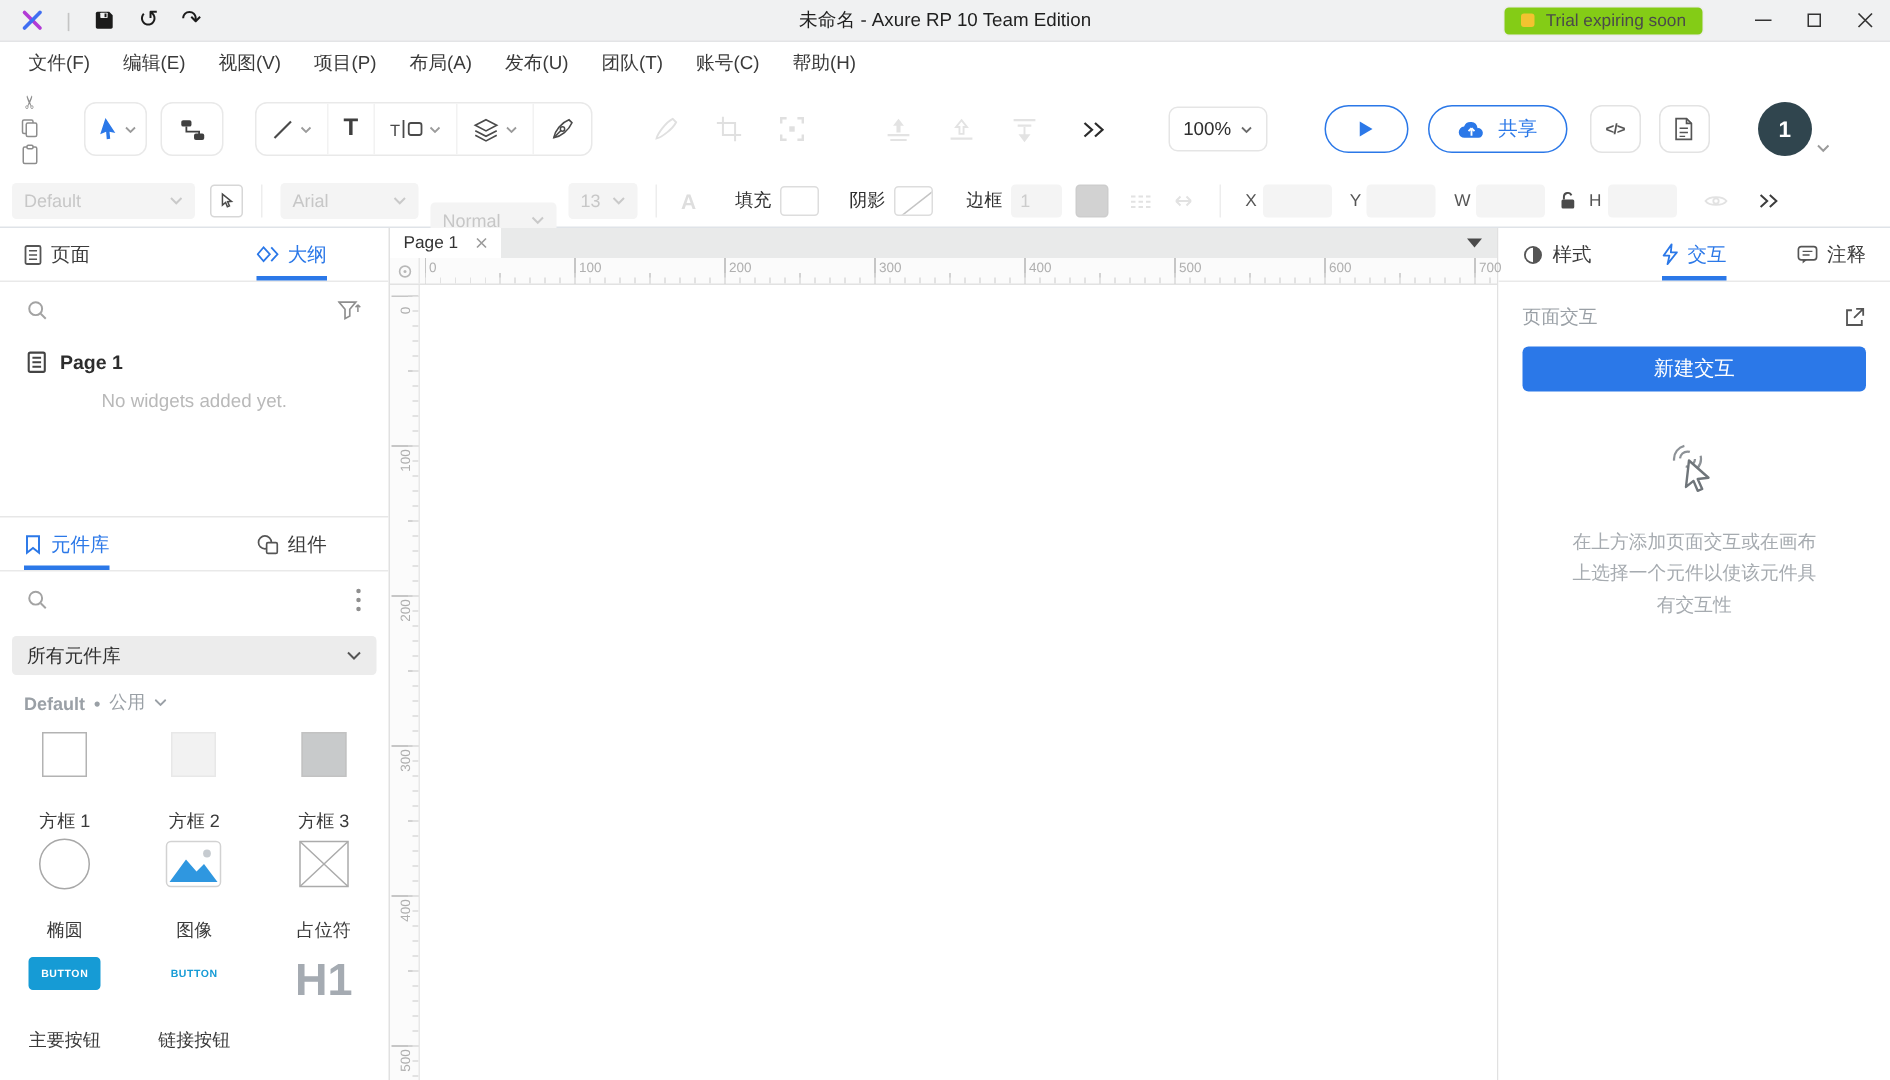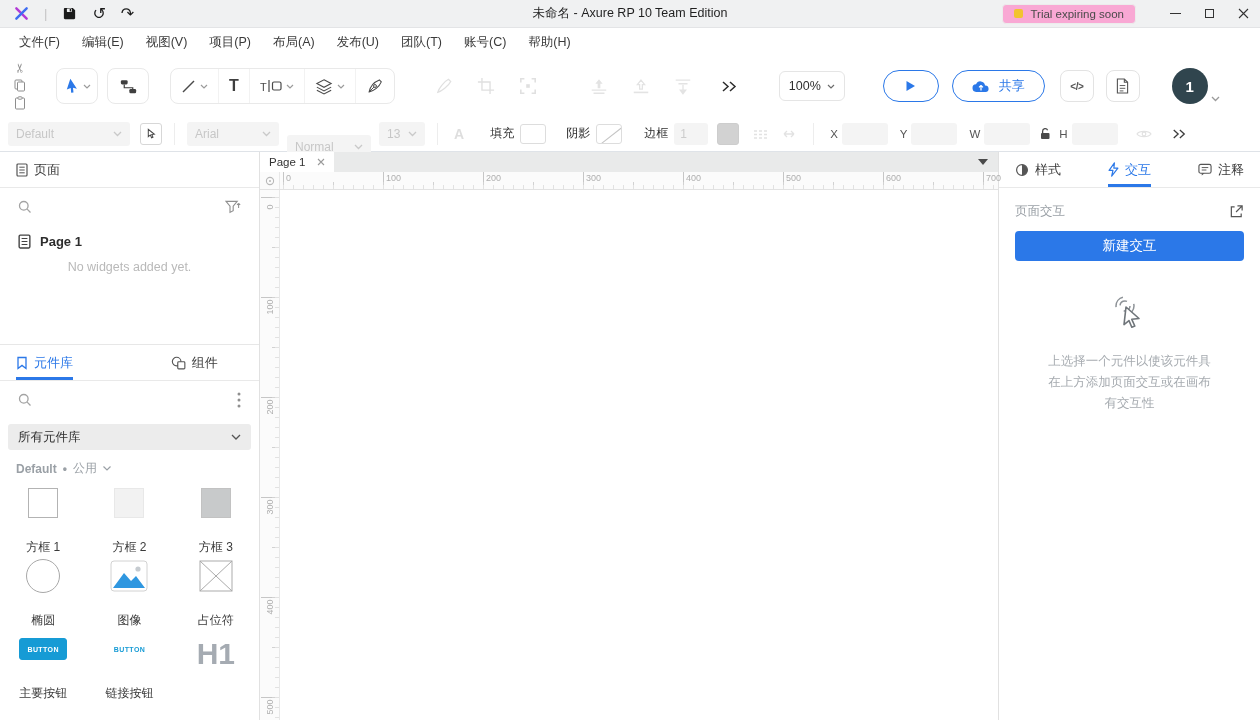--- a/index.html
+++ b/index.html
@@ -11,21 +11,21 @@
   }
   svg { display:block; }
 
   
   .titlebar { height:28px; background:#f0f1f2; border-bottom:1px solid #e3e4e6; display:flex; align-items:center; position:relative; }
   .tb-left { display:flex; align-items:center; gap:15px; padding-left:14px; }
   .tb-sep { color:#c4c4c4; font-size:13px; }
   .tb-icon { color:#1b1b1b; font-size:16px; line-height:1; cursor:default; }
   .tb-title { position:absolute; left:50%; transform:translateX(-50%); font-size:12.5px; color:#1f1f1f; white-space:nowrap; }
   .tb-right { margin-left:auto; display:flex; align-items:center; height:100%; }
-  .trial-pill { background:#f9a8d4; border:1px solid #ececec; border-radius:4px; padding:3px 11px; display:flex; align-items:center; gap:7px; margin-right:22px; }
+  .trial-pill { background:#84cc16; border:1px solid #ececec; border-radius:4px; padding:3px 11px; display:flex; align-items:center; gap:7px; margin-right:22px; }
   .trial-dot { width:9px; height:9px; border-radius:2px; background:#f2c330; }
   .trial-text { font-size:11.5px; color:#4a4a4a; }
   .winbtn { width:34px; height:100%; display:flex; align-items:center; justify-content:center; }
   .minimize-bar { width:11px; height:1px; background:#333; }
   .maximize-box { width:9px; height:9px; border:1px solid #333; }
 
   
   .menubar { height:28px; background:#fff; display:flex; align-items:center; padding-left:8px; }
   .menu-item { padding:0 11px; font-size:12.5px; color:#3a3a3a; cursor:default; }
 
@@ -449,20 +449,29 @@
       <div class="ptabs">
         <div class="ptab-cell first">
           <div class="tabin">
             <svg width="12" height="14" viewBox="0 0 12 14">
                 <rect x="1" y="1" width="10" height="12" rx="1" fill="none" stroke="#555" stroke-width="1.2"></rect>
                 <path d="M3.3 4.2 h5.4 M3.3 7 h5.4 M3.3 9.8 h5.4" stroke="#555" stroke-width="1"></path>
               </svg>
             <span>页面</span>
           </div>
         </div>
+        <div class="ptab-cell center">
+          <div class="tabin active">
+            <svg width="15" height="13" viewBox="0 0 16 14">
+                <path d="M5 2 L9.5 7 L5 12 L0.8 7 Z" fill="#fff" stroke="#2b78e8" stroke-width="1.3"></path>
+                <path d="M10.5 2 L15 7 L10.5 12" fill="none" stroke="#2b78e8" stroke-width="1.3"></path>
+              </svg>
+            <span>大纲</span>
+          </div>
+        </div>
       </div>
 
       <div class="pages-section">
         <div class="search-row">
           <span>
             <svg width="14" height="14" viewBox="0 0 15 15">
                 <circle cx="6.2" cy="6.2" r="4.6" fill="none" stroke="#a3a3a3" stroke-width="1.4"></circle>
                 <path d="M9.8 9.8 L13.4 13.4" stroke="#a3a3a3" stroke-width="1.4"></path>
               </svg>
           </span>
@@ -688,19 +697,19 @@
 
       <div class="hint-icon-wrap">
         <svg width="36" height="34" viewBox="0 0 36 34">
           <circle cx="13" cy="11" r="5" fill="none" stroke="#8d9297" stroke-width="1.5" stroke-dasharray="9 7"></circle>
           <circle cx="13" cy="11" r="9" fill="none" stroke="#8d9297" stroke-width="1.5" stroke-dasharray="13 14"></circle>
           <path d="M14 12 L27 23.5 L19.8 24.3 L22.8 31 L19.8 32.2 L17 25.6 L12 29.6 Z" fill="#fff" stroke="#6f757a" stroke-width="1.6" stroke-linejoin="round"></path>
         </svg>
       </div>
 
       <div class="hint-text">
+        <div>在上方添加页面交互或在画布</div>
         <div>上选择一个元件以使该元件具</div>
-        <div>在上方添加页面交互或在画布</div>
         <div>有交互性</div>
       </div>
     </div>
   </div>
 </div>
 
 </body></html>

